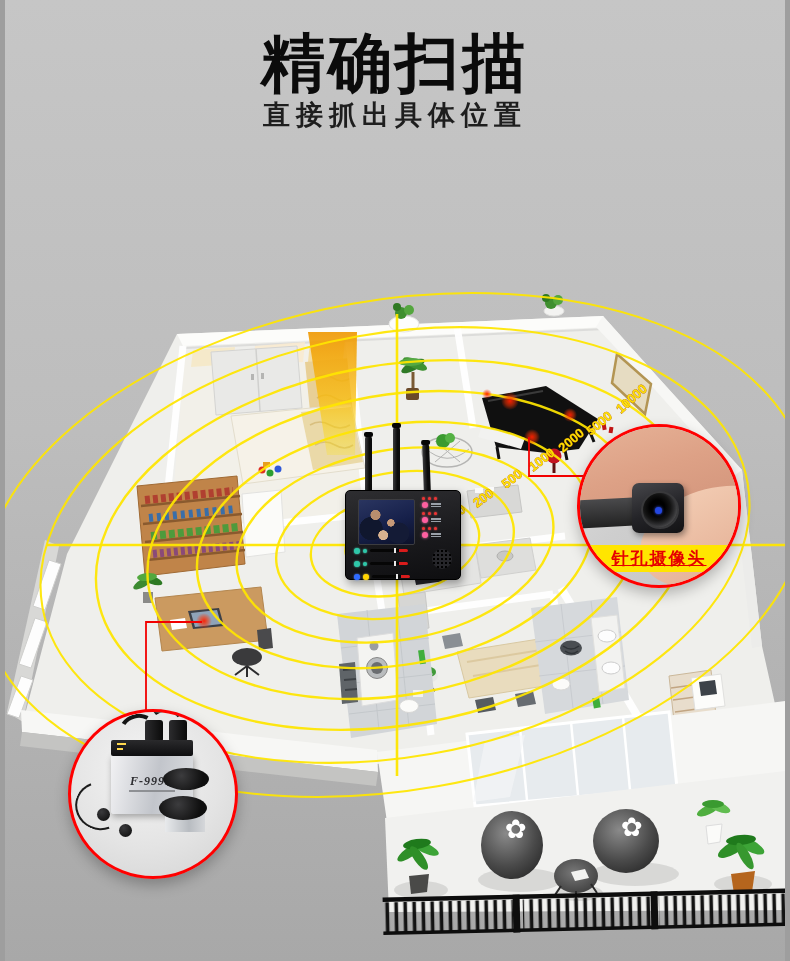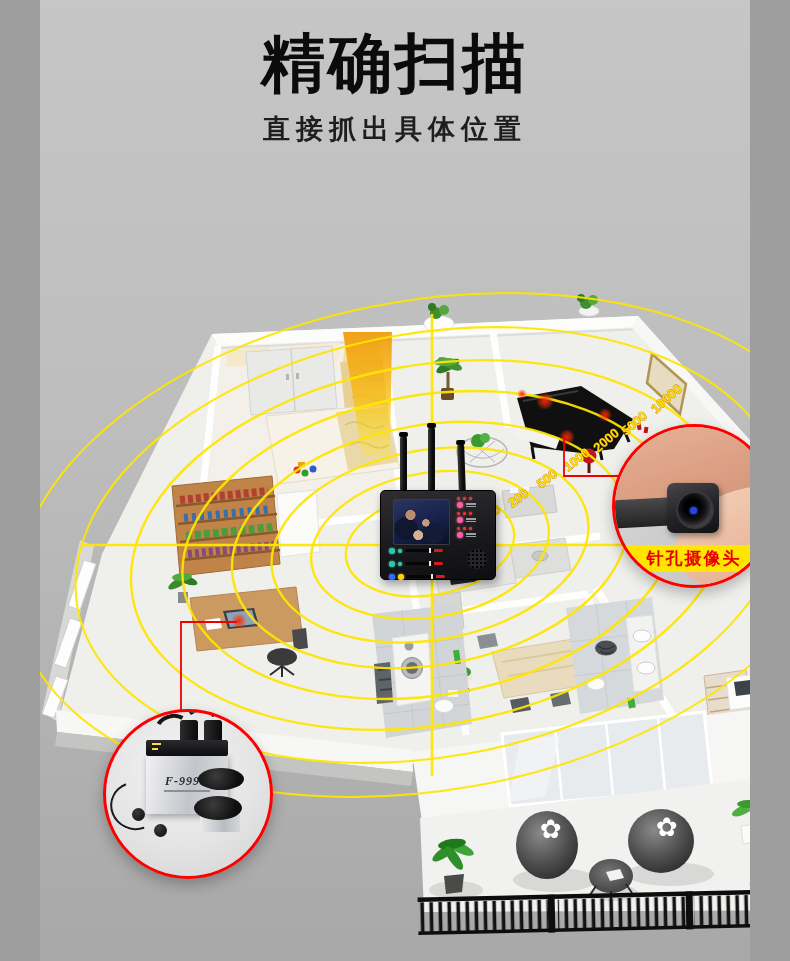--- a/index.html
+++ b/index.html
@@ -1,21 +1,21 @@
 <!DOCTYPE html>
 <html><head>
 <meta charset="utf-8">
 <style>
   html,body{margin:0;padding:0;background:#9e9e9e;font-family:"Liberation Sans","DejaVu Sans",sans-serif;}
-  .stage{position:relative;width:710px;height:961px;margin:0 auto;overflow:hidden;
+  .stage{position:relative;width:780px;height:961px;margin:0 auto;overflow:hidden;
          background:linear-gradient(180deg,#c6c6c6 0%,#bdbdbd 45%,#a8a8a8 100%);}
   
   .header{position:absolute;top:30px;left:0;width:100%;text-align:center;z-index:5;}
   .header h1{margin:0;font-size:64px;line-height:1.05;font-weight:900;color:#0b0b0b;letter-spacing:3px;}
-  .header p{margin:14px 0 0 0;font-size:27px;font-weight:600;color:#1e1e1e;letter-spacing:6px;}
+  .header p{margin:0 0 0 0;font-size:27px;font-weight:600;color:#1e1e1e;letter-spacing:6px;}
   
   .scene-svg{position:absolute;left:0;top:0;width:790px;height:961px;z-index:1;}
   
   .device{position:absolute;left:338px;top:424px;width:118px;height:156px;z-index:6;}
   .ant{position:absolute;width:7px;background:linear-gradient(90deg,#3c3c3e,#0c0c0c 60%);border-radius:3px 3px 0 0;}
   .ant::after{content:"";position:absolute;top:-4px;left:-1px;width:9px;height:5px;background:#050505;border-radius:2px;}
   .ant1{left:22px;top:12px;height:56px;}
   .ant2{left:50px;top:3px;height:65px;}
   .ant3{left:80px;top:20px;height:48px;transform:rotate(-2deg);}
   .dev-body{position:absolute;left:2px;top:66px;width:114px;height:88px;border-radius:5px;
@@ -59,21 +59,21 @@
      background:linear-gradient(175deg,#eab99e 10%,#dda186 60%,#d1937a 100%);transform:rotate(-12deg);}
   .callout-camera .finger2{position:absolute;left:58px;top:62px;width:150px;height:96px;border-radius:50%;
      background:linear-gradient(170deg,#f3cdb4,#e2ab90);transform:rotate(-18deg);}
   .callout-camera .cable{position:absolute;left:-6px;top:72px;width:64px;height:28px;background:linear-gradient(180deg,#4a4a4c,#222);transform:rotate(-3deg);}
   .callout-camera .cam{position:absolute;left:52px;top:56px;width:52px;height:50px;border-radius:7px;
      background:linear-gradient(160deg,#47474b 0%,#232327 55%,#121214 100%);box-shadow:2px 3px 6px rgba(0,0,0,.4);}
   .callout-camera .lens{position:absolute;left:9px;top:8px;width:34px;height:34px;border-radius:50%;
      background:radial-gradient(circle at 42% 42%, #000 26%, #141414 48%, #2e2e30 62%, #454547 72%, #1c1c1e 80%);
      border:2px solid #39393b;}
   .callout-camera .glint{position:absolute;left:12px;top:14px;width:7px;height:7px;border-radius:50%;background:#2447e0;box-shadow:0 0 3px #3a5cff;}
-  .callout-camera .callout-label{top:118px;background:#ffe500;font-size:17px;letter-spacing:2px;}
+  .callout-camera .callout-label{top:118px;background:#ffe500;font-size:17px;letter-spacing:2px;text-decoration:underline;}
   .callout-wiretap{left:63px;top:709px;width:164px;height:164px;
      background:radial-gradient(circle at 45% 35%, #f4f4f4 0%, #e4e4e4 55%, #d2d2d2 100%);}
   .wt-box{position:absolute;left:40px;top:42px;width:82px;height:60px;border-radius:3px;
      background:linear-gradient(100deg,#f2f2f4 0%,#c2c5cb 55%,#dcdee1 100%);box-shadow:1px 3px 6px rgba(0,0,0,.3);}
   .wt-top{position:absolute;left:0;top:-14px;width:82px;height:16px;background:linear-gradient(180deg,#2a2a2c,#0e0e10);border-radius:2px;}
   .wt-top i{position:absolute;top:3px;width:9px;height:2px;background:#ffd84d;}
   .wt-top i.y1{left:6px;} .wt-top i.y2{left:6px;top:8px;width:6px;}
   .wt-cap{position:absolute;top:-34px;width:18px;height:22px;background:linear-gradient(90deg,#2c2c2e,#0a0a0a);border-radius:3px;}
   .wt-cap.c1{left:34px;} .wt-cap.c2{left:58px;}
   .wt-arc{position:absolute;width:30px;height:26px;border:4px solid #151515;border-color:#151515 transparent transparent transparent;border-radius:50%;}

